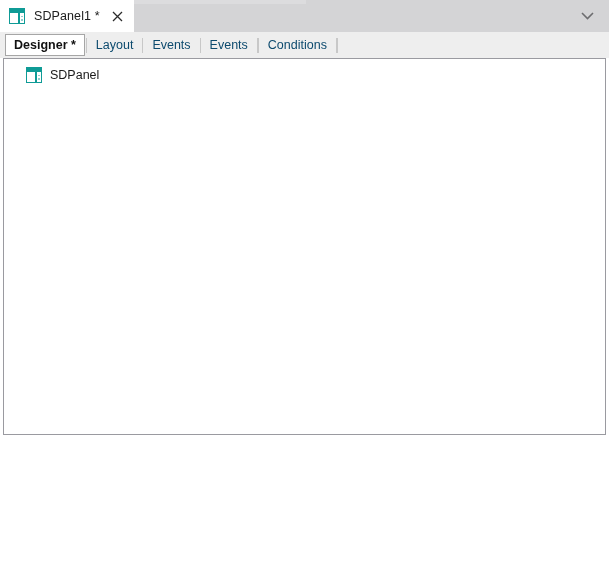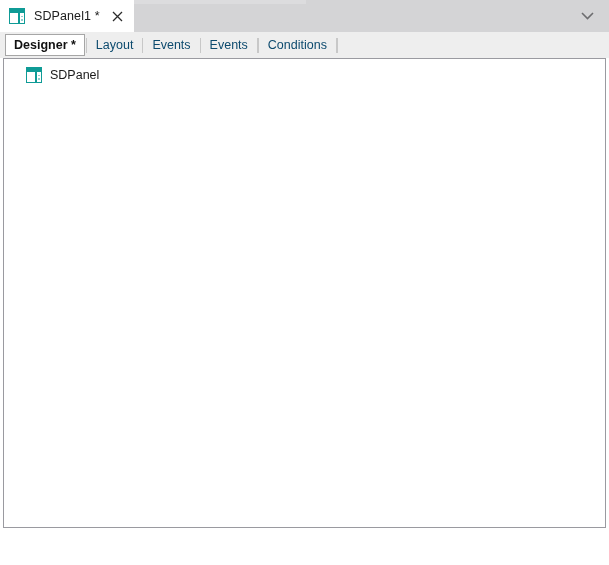--- a/index.html
+++ b/index.html
@@ -159,21 +159,21 @@
     background: #c8c8c8;
     flex: 0 0 auto;
   }
 
   
   .designer-canvas {
     position: absolute;
     left: 3px;
     top: 58px;
     width: 603px;
-    height: 470px;
+    height: 377px;
     background: #ffffff;
     border: 1px solid #9a9aa0;
     box-sizing: border-box;
     overflow: hidden;
   }
 
   .tree-item {
     display: flex;
     align-items: center;
     position: absolute;

